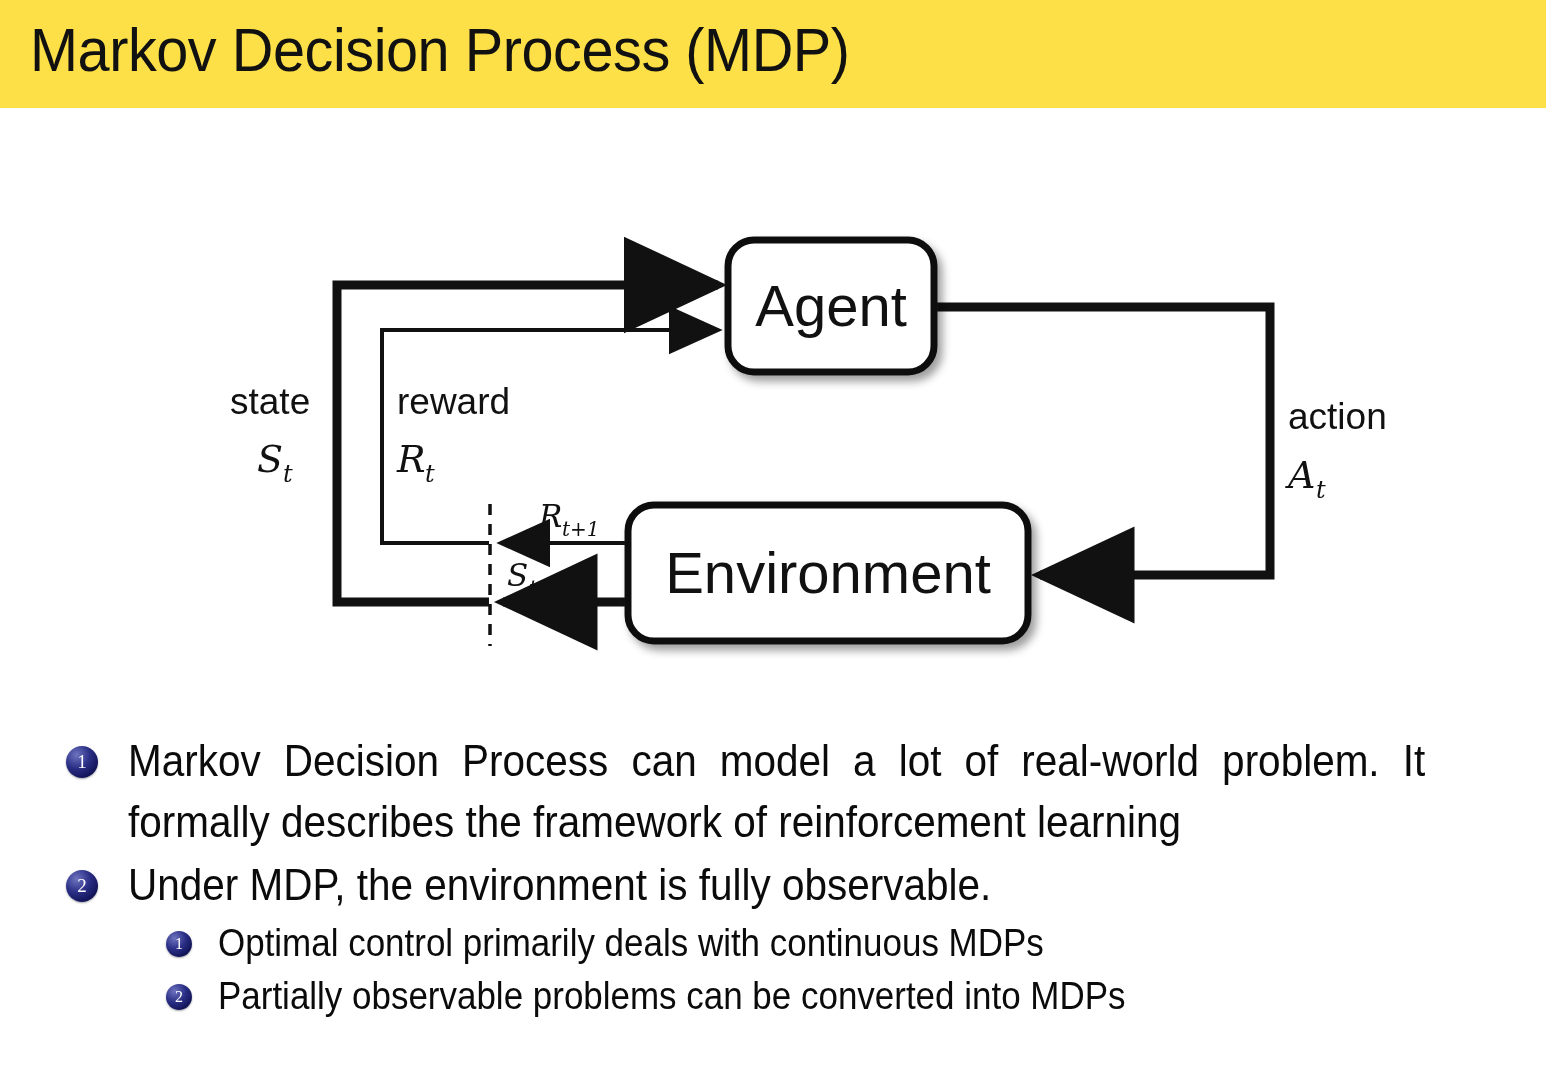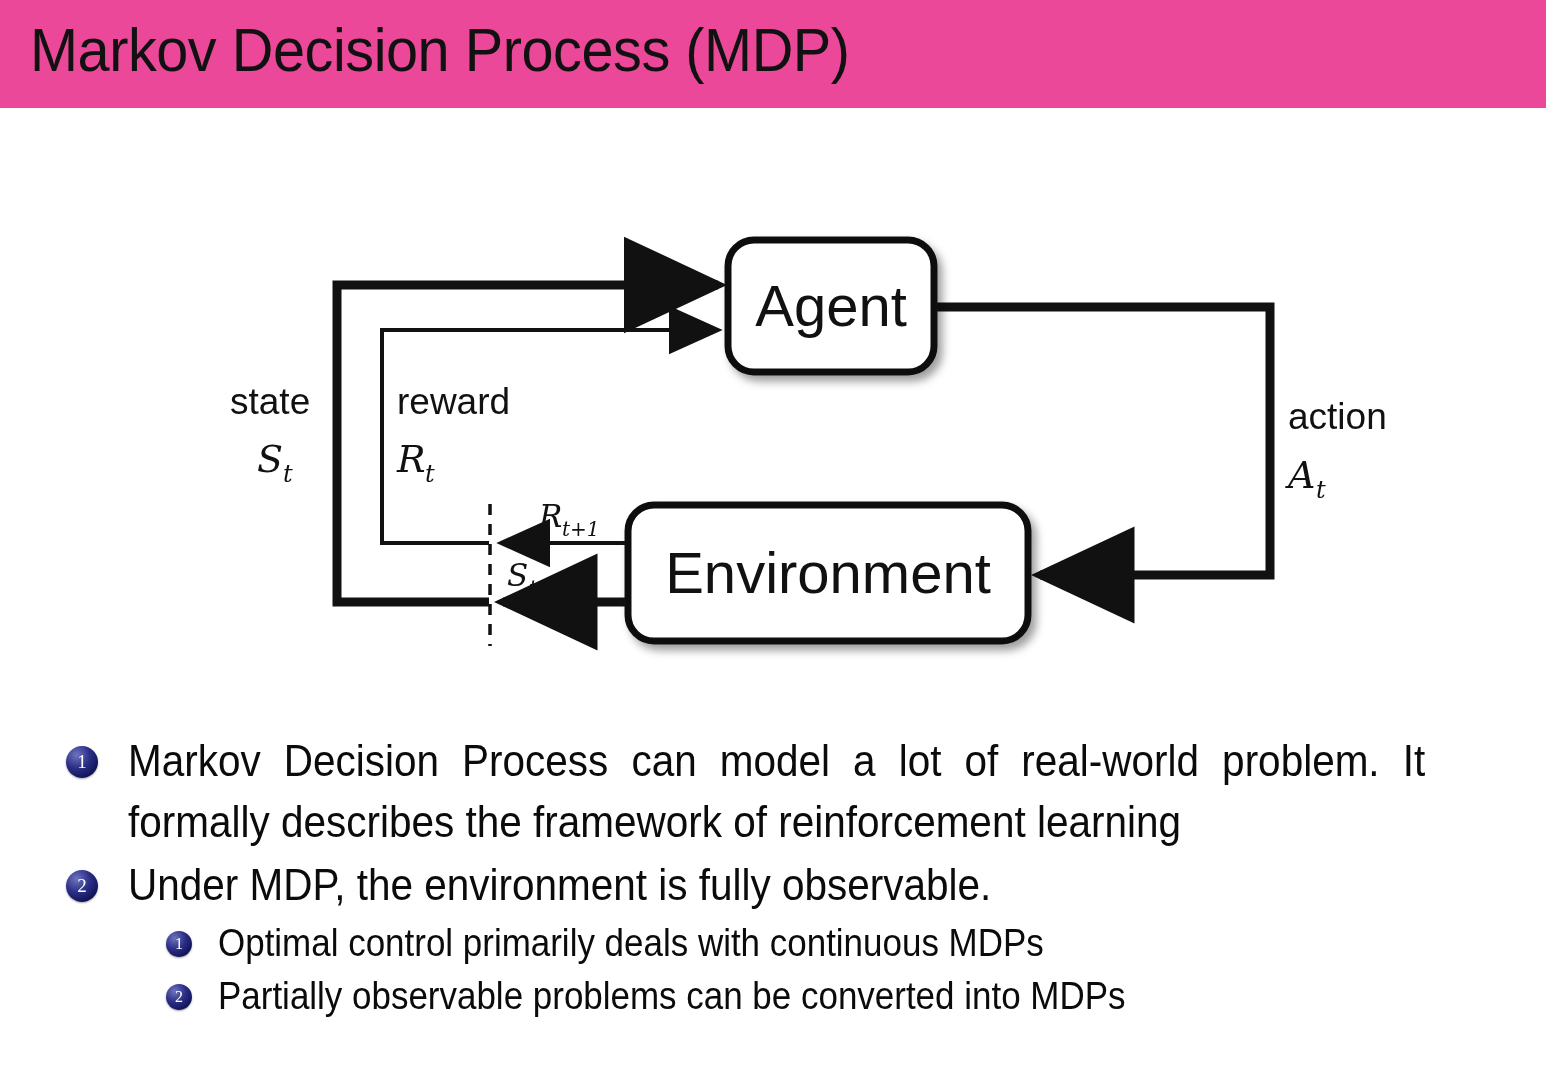--- a/index.html
+++ b/index.html
@@ -16,21 +16,21 @@
     font-family: "DejaVu Sans", sans-serif;
     color: #000000;
   }
 
   
   #slide-header {
     position: absolute;
     left: 0; top: 0;
     width: 1546px;
     height: 108px;
-    background: #ec4899;
+    background: #fde047;
   }
   #slide-title {
     position: absolute;
     left: 30px;
     top: 14px;
     font-family: "Liberation Sans Narrow", "Liberation Sans", sans-serif;
     font-size: 62px;
     font-weight: 400;
     letter-spacing: -0.5px;
     color: #111111;

